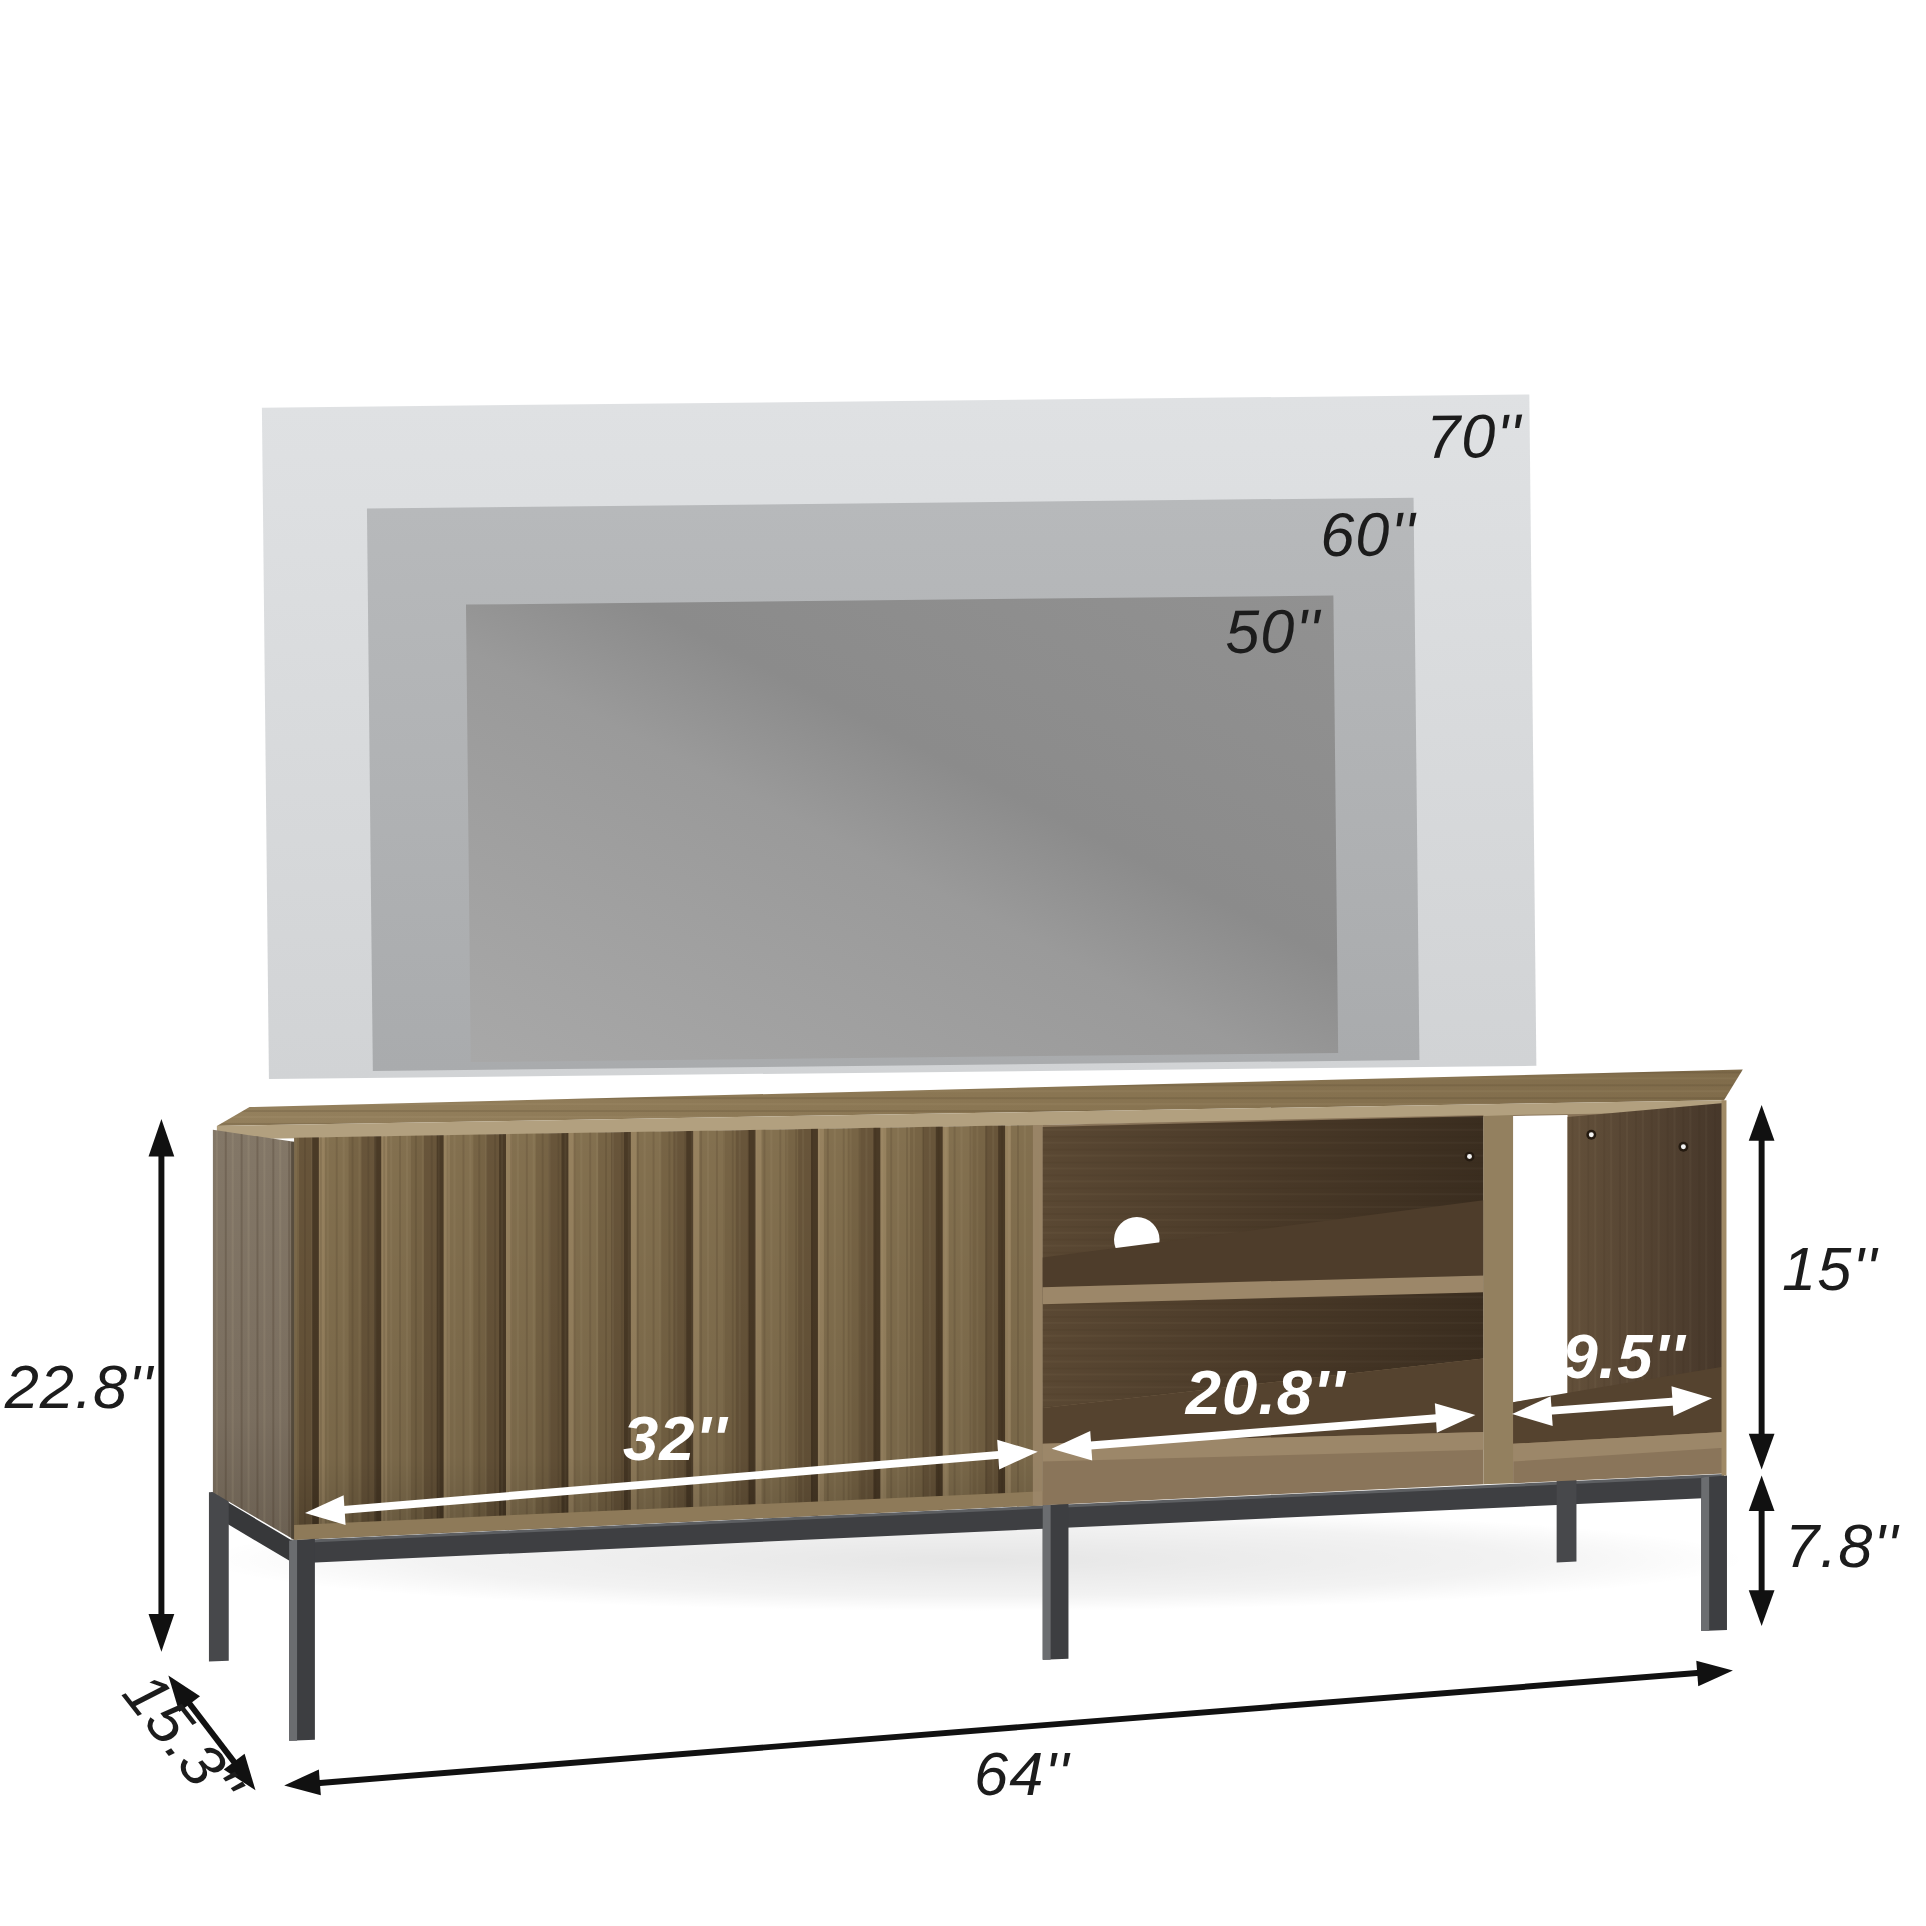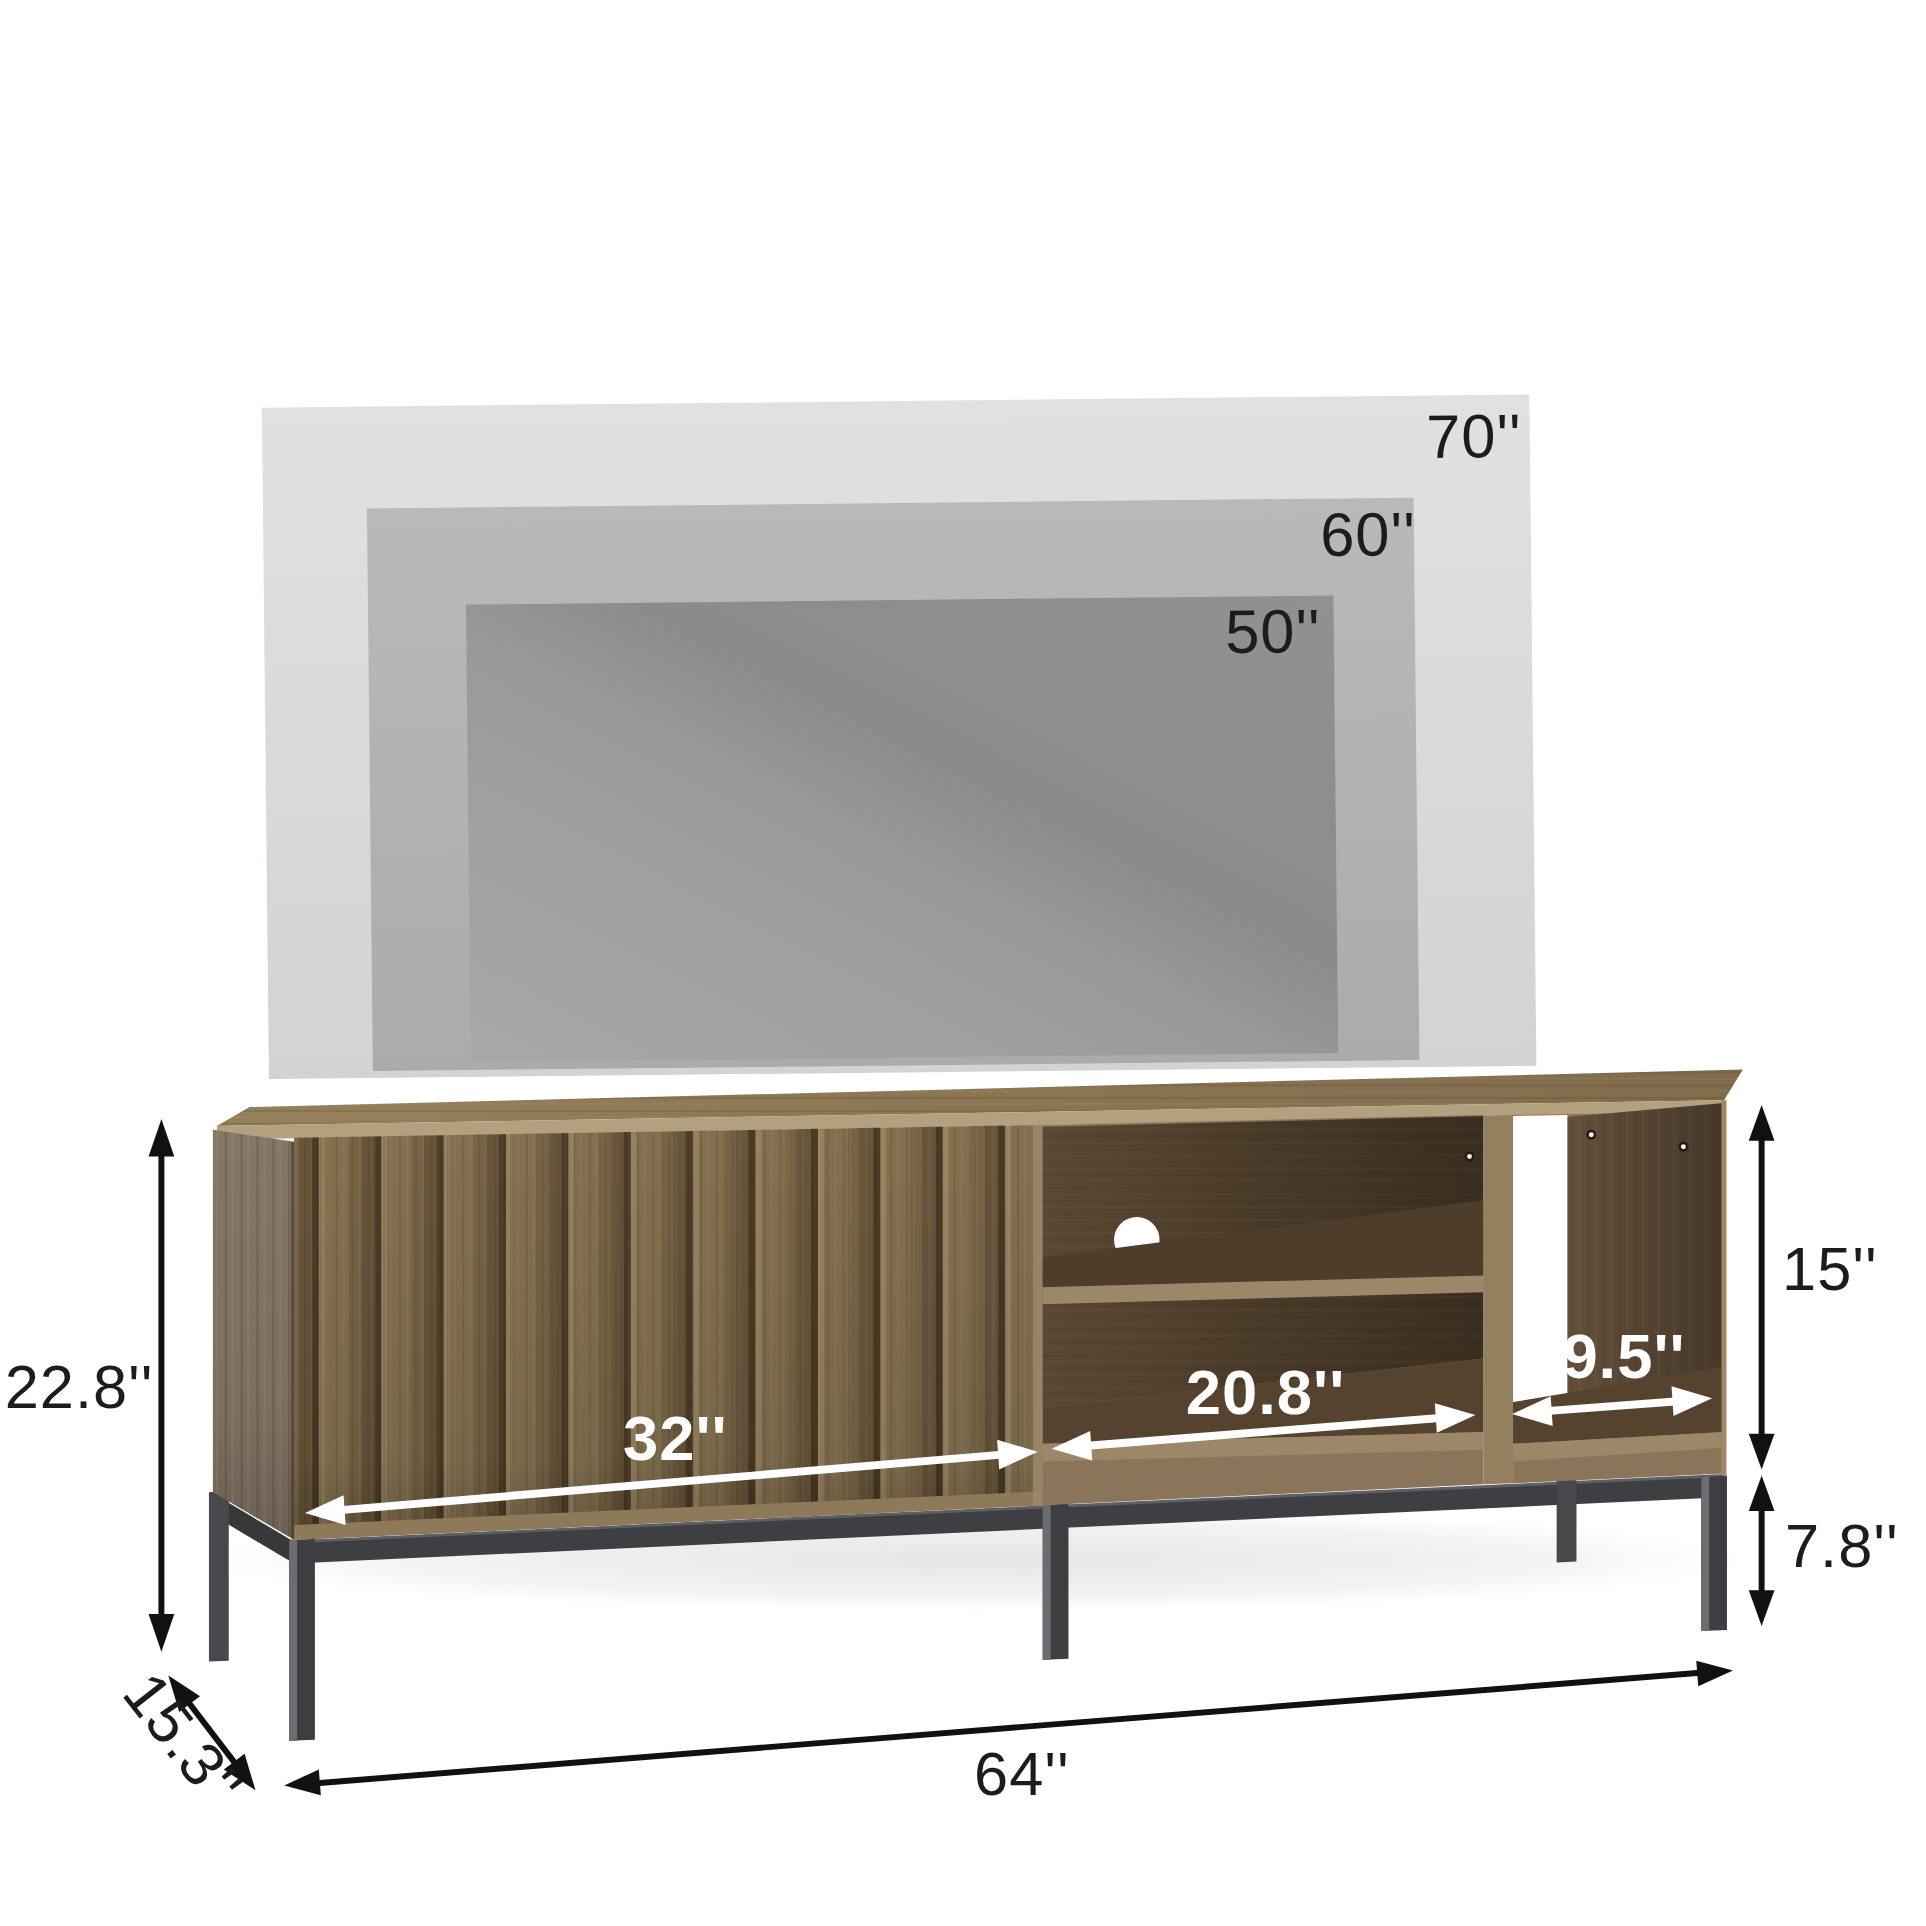--- a/index.html
+++ b/index.html
@@ -2,20 +2,21 @@
 <html><head>
 <meta charset="utf-8">
 <style>
   html,body{margin:0;padding:0;background:#ffffff;}
   .canvas{
     position:relative;
     width:1927px;height:1927px;
     background:#ffffff;
     font-family:"Liberation Sans", sans-serif;
     overflow:hidden;
+    font-style:italic;
   }
   svg{position:absolute;left:0;top:0;}
   text{font-family:"Liberation Sans", sans-serif;}
   .dim-black{fill:#1c1c1c;font-size:62px;letter-spacing:1px;}
   .dim-white{fill:#ffffff;font-size:64px;font-weight:bold;letter-spacing:1px;}
 </style>
 </head>
 <body>
 
 <div class="canvas">

